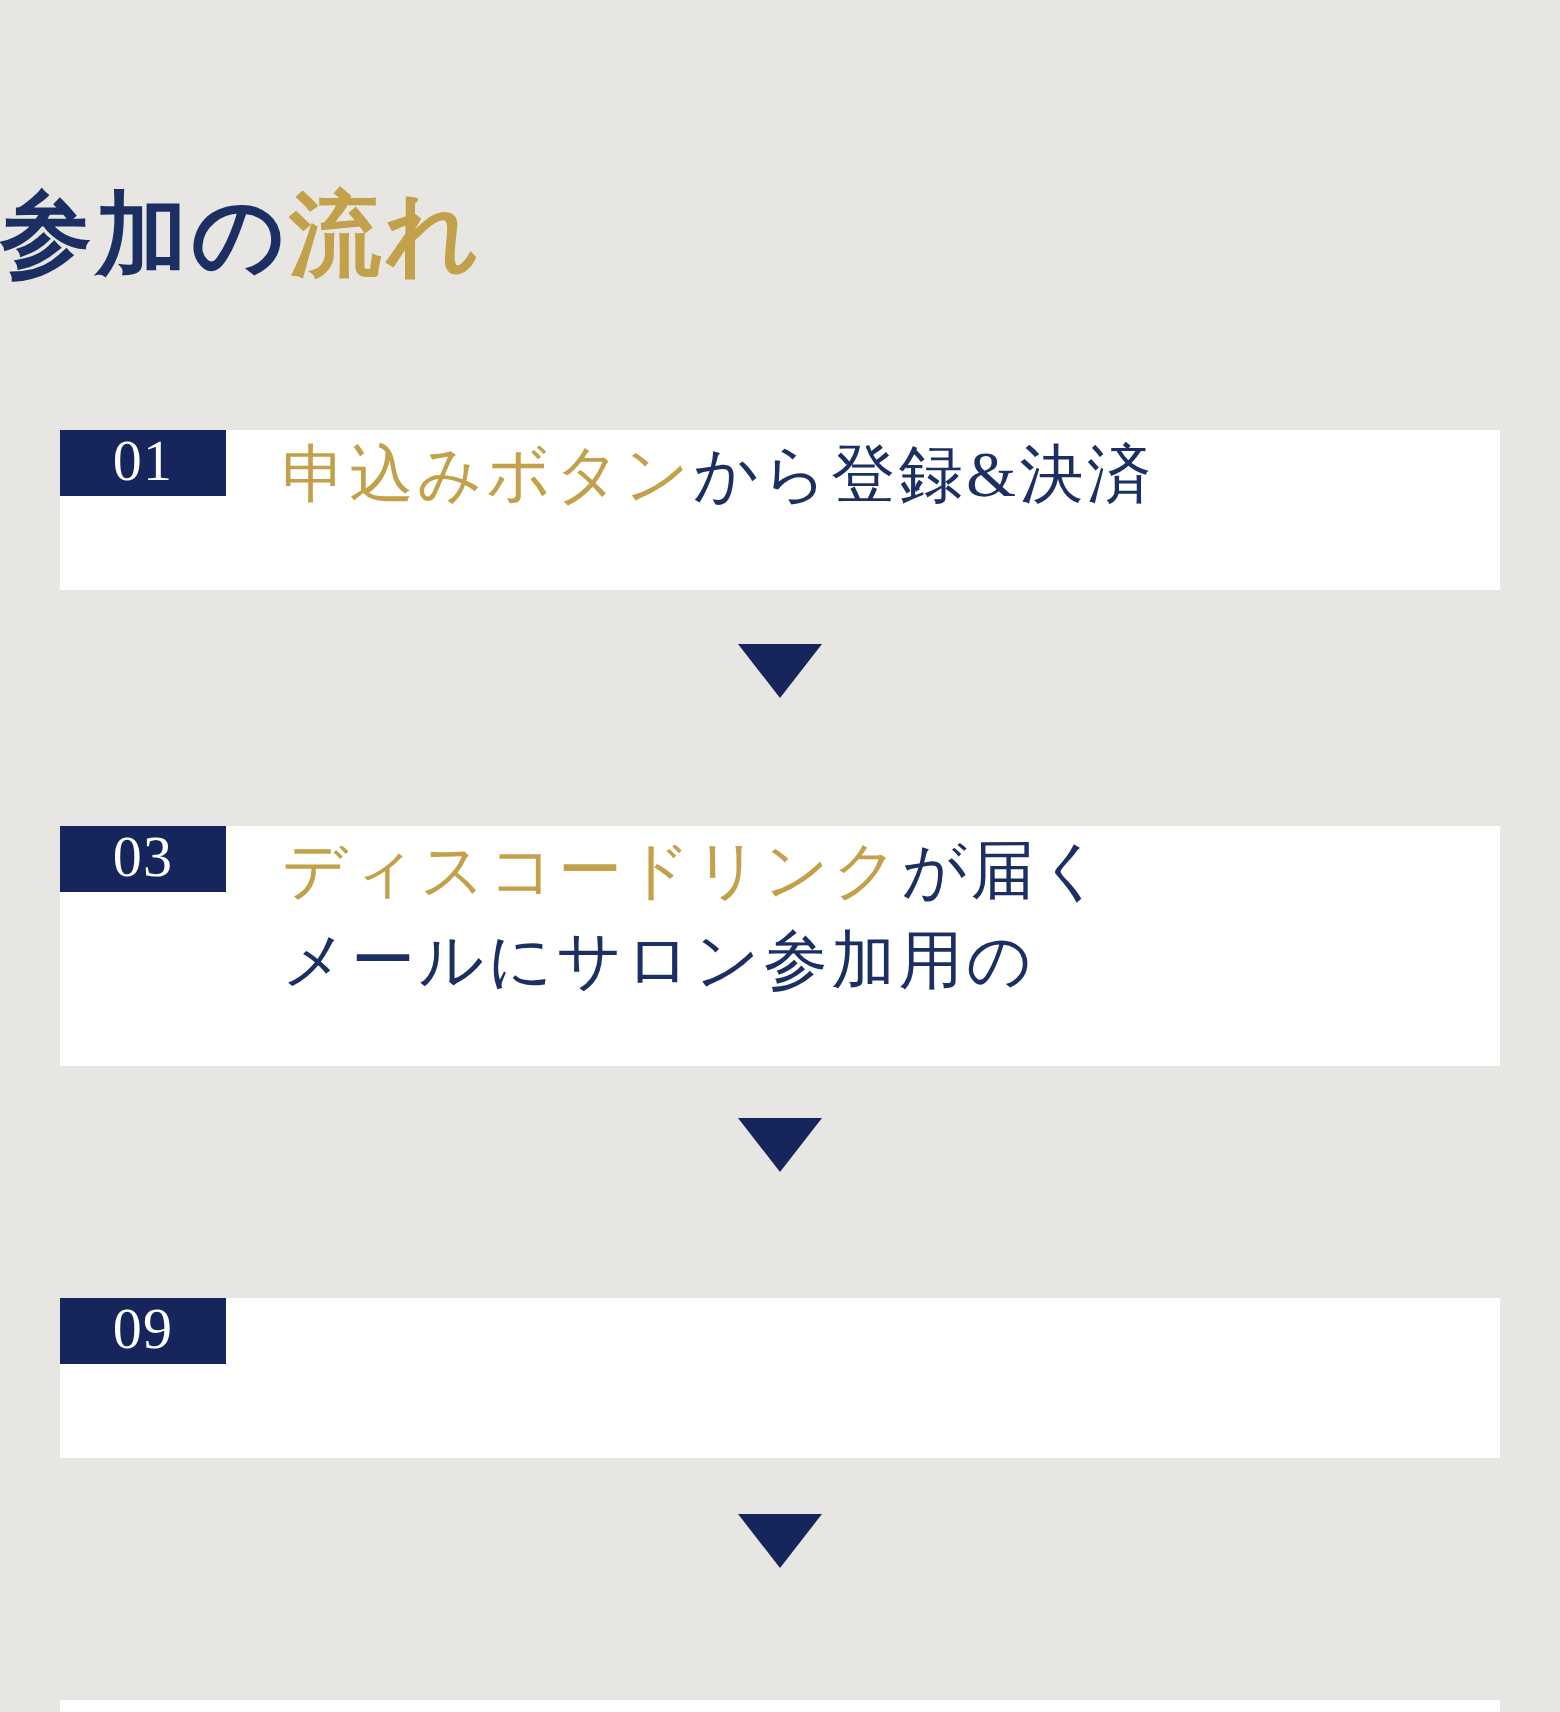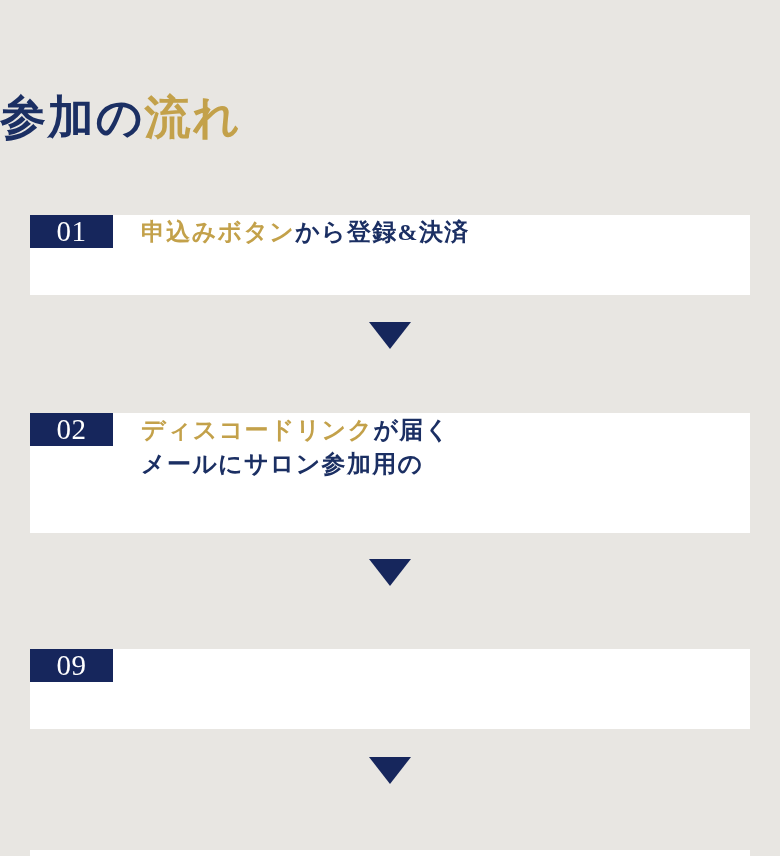--- a/index.html
+++ b/index.html
@@ -73,24 +73,24 @@
   .step-body {
     flex: 1 1 auto;
     display: flex;
     flex-direction: column;
     justify-content: center;
     padding-left: 28px;
     padding-right: 16px;
     box-sizing: border-box;
   }
   .step-line {
-    font-size: 24px;
+    font-size: 32px;
     line-height: 1.42;
     letter-spacing: 0.055em;
-    font-weight: 700;
+    font-weight: 400;
     white-space: nowrap;
   }
   .step-line .navy { color: #1b2f63; }
   .step-line .gold { color: #c3a14a; }
 
   
   .arrow-row {
     width: 720px;
     display: flex;
     justify-content: center;
@@ -126,21 +126,21 @@
           <span class="gold">申込みボタン</span><span class="navy">から登録&amp;決済</span>
         </div>
       </div>
     </div>
 
     <div class="arrow-row g1">
       <div class="arrow"></div>
     </div>
 
     <div class="step h2">
-      <div class="step-num">02</div>
+      <div class="step-num">03</div>
       <div class="step-body">
         <div class="step-line">
           <span class="gold">ディスコードリンク</span><span class="navy">が届く</span>
         </div>
         <div class="step-line">
           <span class="gold"></span><span class="navy">メールにサロン参加用の</span>
         </div>
       </div>
     </div>
 

